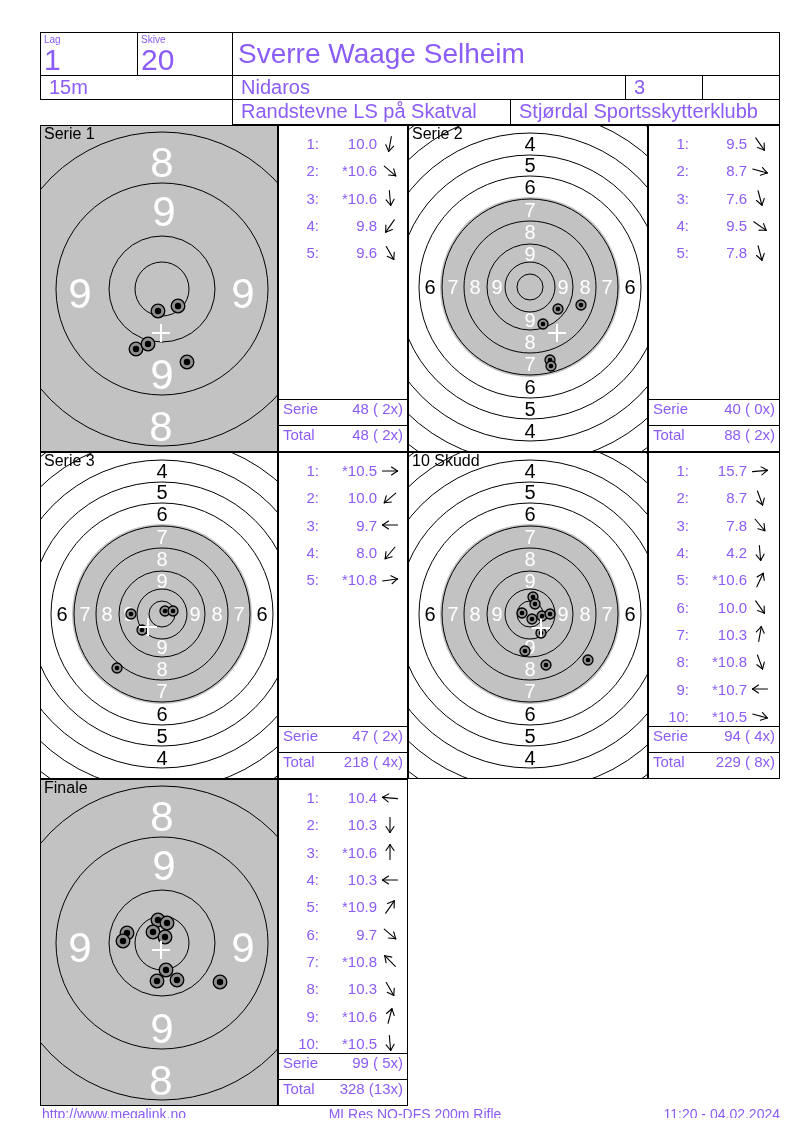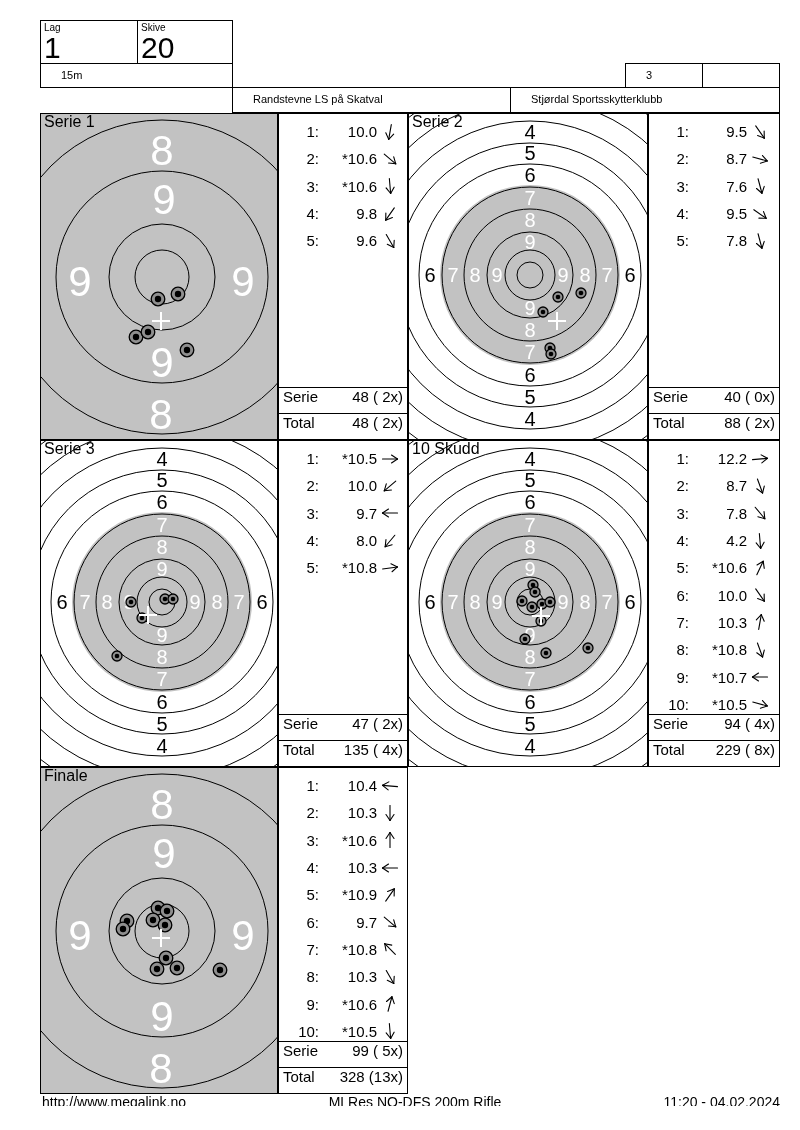--- a/index.html
+++ b/index.html
@@ -1,22 +1,22 @@
 <!DOCTYPE html>
 <html><head>
 <meta charset="utf-8">
 <style>
   html,body{margin:0;padding:0;background:#fff;}
   #page{position:relative;width:800px;height:1106px;background:#fff;
-        font-family:"Liberation Sans",sans-serif;color:#000000;overflow:hidden;}
+        font-family:"Liberation Sans",sans-serif;color:#8b5cf6;overflow:hidden;margin-top:12px;}
   .cell{position:absolute;border:1px solid #000;box-sizing:border-box;background:#fff;}
   .small-label{font-size:10px;line-height:11px;padding:1px 0 0 3px;}
   .big-value{font-size:30px;line-height:30px;padding-left:3px;}
   .name-cell{font-size:28px;line-height:42px;padding-left:5px;white-space:nowrap;}
-  .mid-cell{font-size:11px;line-height:22px;padding-left:20px;white-space:nowrap;}
+  .mid-cell{font-size:20px;line-height:22px;padding-left:8px;white-space:nowrap;}
   .target-box{position:absolute;border:1px solid #000;box-sizing:border-box;overflow:hidden;}
   .target-box svg{display:block;}
   .score-box{position:absolute;border:1px solid #000;box-sizing:border-box;background:#fff;}
   .score-rows{position:absolute;left:0;top:0;right:0;padding-top:4px;}
   .score-row{display:flex;align-items:center;height:27.3px;font-size:15px;}
   .score-row .num{width:40px;text-align:right;}
   .score-row .val{width:58px;text-align:right;}
   .score-row .arr{width:26px;display:flex;justify-content:center;align-items:center;}
   .sum-row{position:absolute;left:0;right:0;height:27px;border-top:1px solid #000;
            display:flex;justify-content:space-between;
@@ -29,22 +29,24 @@
 <div id="page">
 
   <div class="cell" style="left:40px;top:20px;width:98px;height:44px;">
     <div class="small-label">Lag</div>
     <div class="big-value">1</div>
   </div>
   <div class="cell" style="left:137px;top:20px;width:96px;height:44px;">
     <div class="small-label">Skive</div>
     <div class="big-value">20</div>
   </div>
+  <div class="cell name-cell" style="left:232px;top:20px;width:548px;height:44px;">Sverre Waage Selheim</div>
 
   <div class="cell mid-cell" style="left:40px;top:63px;width:193px;height:25px;">15m</div>
+  <div class="cell mid-cell" style="left:232px;top:63px;width:394px;height:25px;">Nidaros</div>
   <div class="cell mid-cell" style="left:625px;top:63px;width:78px;height:25px;">3</div>
   <div class="cell mid-cell" style="left:702px;top:63px;width:78px;height:25px;"></div>
 
   <div class="cell mid-cell" style="left:232px;top:87px;width:279px;height:26px;">Randstevne LS på Skatval</div>
   <div class="cell mid-cell" style="left:510px;top:87px;width:270px;height:26px;">Stjørdal Sportsskytterklubb</div>
 
   <div id="panels">
       <div class="target-box" style="left: 40px; top: 113px; width: 238px; height: 327px;">
         <svg width="236" height="325" viewBox="0 0 236 325">
           <rect x="0" y="0" width="238" height="327" fill="#c2c2c2"></rect>
@@ -429,21 +431,21 @@
               </svg>
             </div>
           </div>
         </div>
         <div class="sum-row" style="top: 273px;">
           <div>Serie</div>
           <div>47 ( 2x)</div>
         </div>
         <div class="sum-row" style="top: 299px; height: 26px;">
           <div>Total</div>
-          <div>135 ( 4x)</div>
+          <div>218 ( 4x)</div>
         </div>
       </div>
       <div class="target-box" style="left: 408px; top: 440px; width: 240px; height: 327px;">
         <svg width="238" height="325" viewBox="0 0 238 325">
           <rect x="0" y="0" width="240" height="327" fill="#ffffff"></rect>
           <circle cx="121" cy="161" r="90" fill="#c2c2c2"></circle>
           <circle cx="121" cy="161" r="13" fill="none" stroke="#000" stroke-width="1"></circle>
           <circle cx="121" cy="161" r="25" fill="none" stroke="#000" stroke-width="1"></circle>
           <circle cx="121" cy="161" r="43" fill="none" stroke="#000" stroke-width="1"></circle>
           <circle cx="121" cy="161" r="66" fill="none" stroke="#000" stroke-width="1"></circle>
@@ -517,21 +519,21 @@
             <line x1="123" y1="175" x2="141" y2="175"></line>
             <line x1="132" y1="166" x2="132" y2="184"></line>
           </g>
           <text x="3" y="13" fill="#000" font-size="16">10 Skudd</text>
         </svg>
       </div>
       <div class="score-box" style="left: 648px; top: 440px; width: 132px; height: 327px;">
         <div class="score-rows">
           <div class="score-row">
             <div class="num">1:</div>
-            <div class="val">12.2</div>
+            <div class="val">15.7</div>
             <div class="arr">
               <svg width="20" height="20" viewBox="0 0 20 20">
                 <g transform="rotate(-5 10 10)" stroke="#000" stroke-width="1.1" stroke-linecap="round" fill="none">
                   <line x1="2.5" y1="10" x2="17.5" y2="10"></line>
                   <line x1="17.5" y1="10" x2="11.5" y2="6"></line>
                   <line x1="17.5" y1="10" x2="11.5" y2="14"></line>
                 </g>
               </svg>
             </div>
           </div>

